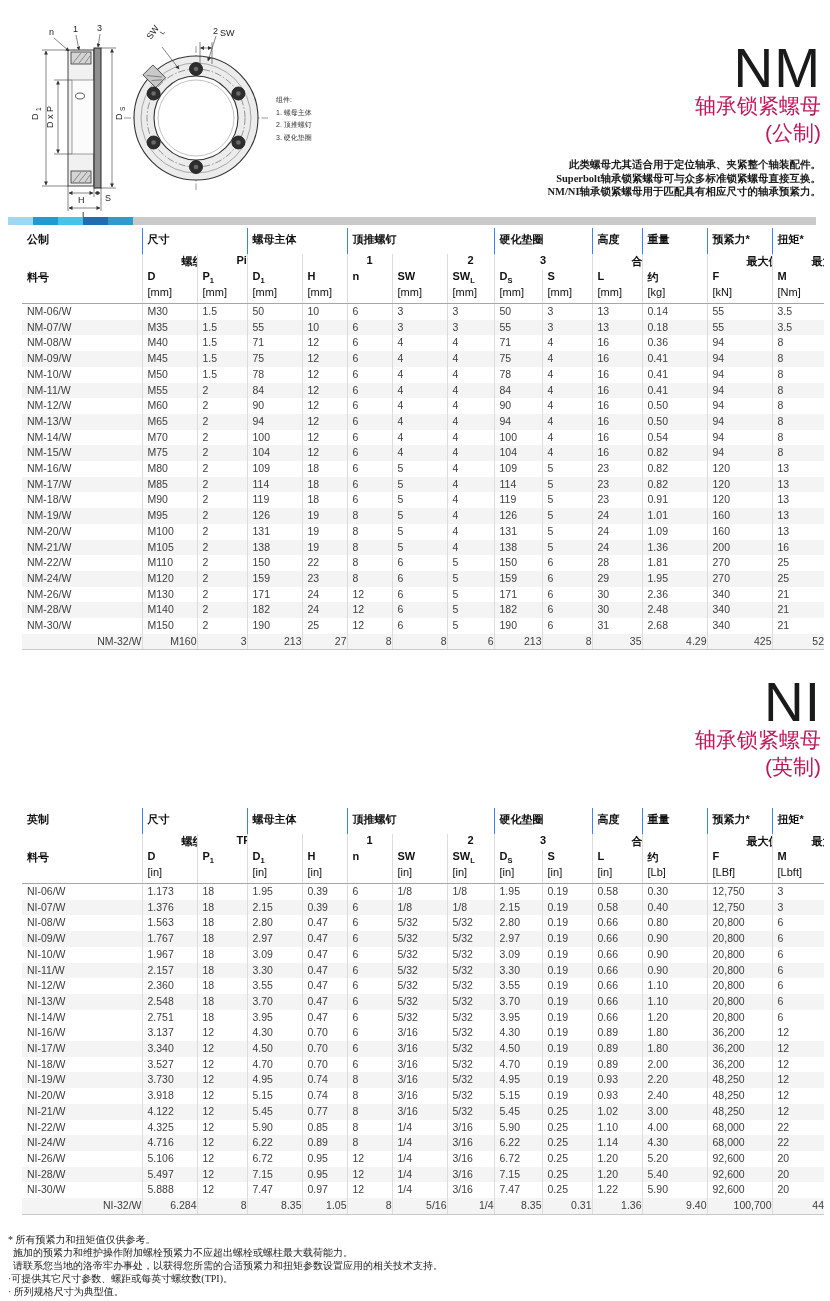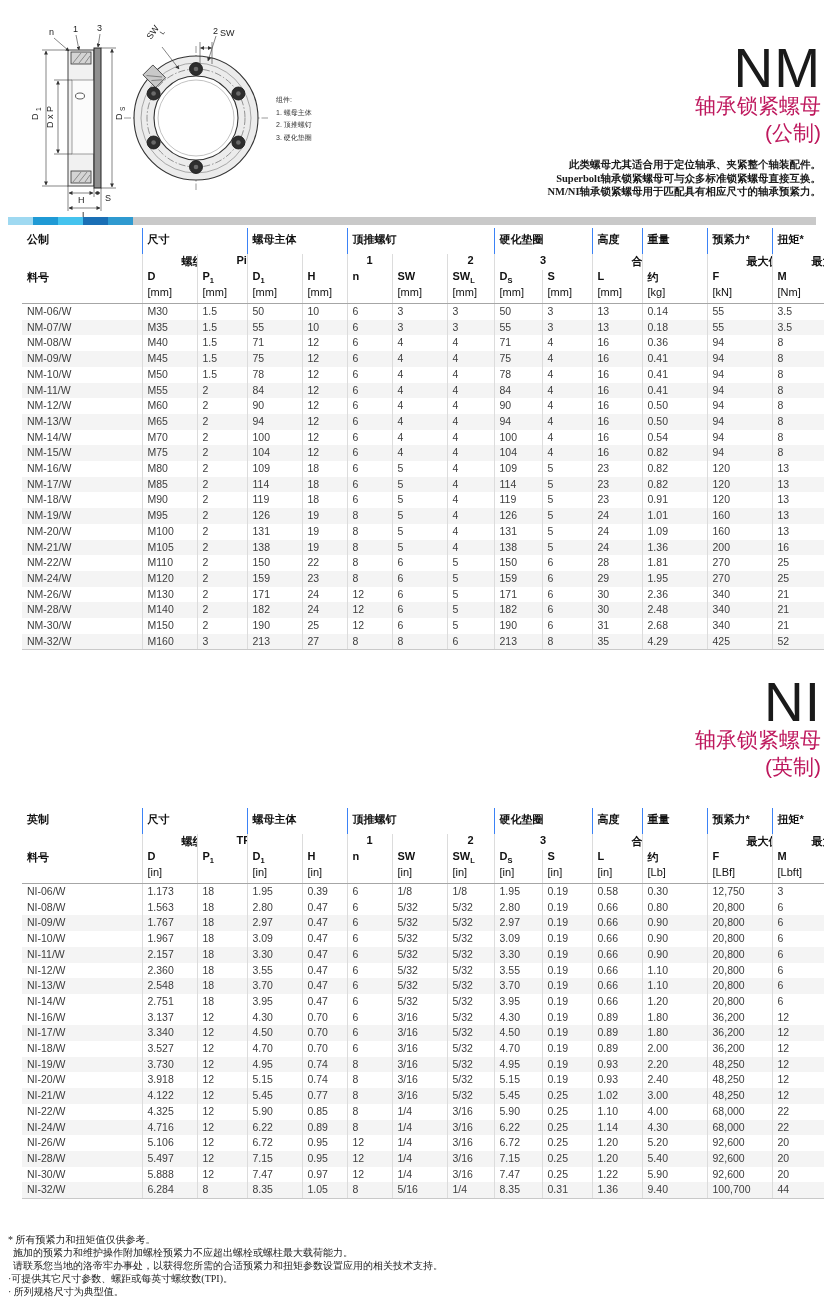--- a/index.html
+++ b/index.html
@@ -43,21 +43,21 @@
   .hA th{font-weight:bold;height:22px;padding-top:4px;border-left:none;}
   .hA th.gb{border-left:1px solid #3b82f6;}
   .hB th{font-weight:bold;height:16px;padding-left:39px;}
   .hC th{font-weight:bold;height:16px;font-size:10.5px;}
   .hD th{height:17px;color:#8e8e8e;font-size:10px;font-weight:normal;
          border-bottom:1px solid #a6a6a6;}
   .hB th.num{text-align:center;padding-left:0;}
   .spec sub{font-size:7.5px;}
   .spec td{font-size:10.5px;color:#3d3d3d;height:15.7px;line-height:15.7px;}
   .spec tr.alt td{background:#f4f4f4;}
-  .spec tbody tr:last-child td{border-bottom:1px solid #c9c9c9;}
+  .spec tbody tr:last-child td{border-bottom:1px solid #c9c9c9;text-align:right;}
 
   
   .footnotes{position:absolute;left:8px;top:1233px;font-size:10px;line-height:13px;
              font-family:"Liberation Serif","DejaVu Serif",serif;color:#222;}
   .footnotes div{white-space:pre;}
 </style>
 </head>
 <body>
 
 <div class="page">
@@ -729,20 +729,36 @@
           <td>6</td>
           <td>1/8</td>
           <td>1/8</td>
           <td>1.95</td>
           <td>0.19</td>
           <td>0.58</td>
           <td>0.30</td>
           <td>12,750</td>
           <td>3</td>
         </tr>
+        <tr class="alt">
+          <td>NI-07/W</td>
+          <td>1.376</td>
+          <td>18</td>
+          <td>2.15</td>
+          <td>0.39</td>
+          <td>6</td>
+          <td>1/8</td>
+          <td>1/8</td>
+          <td>2.15</td>
+          <td>0.19</td>
+          <td>0.58</td>
+          <td>0.40</td>
+          <td>12,750</td>
+          <td>3</td>
+        </tr>
         <tr>
           <td>NI-08/W</td>
           <td>1.563</td>
           <td>18</td>
           <td>2.80</td>
           <td>0.47</td>
           <td>6</td>
           <td>5/32</td>
           <td>5/32</td>
           <td>2.80</td>

